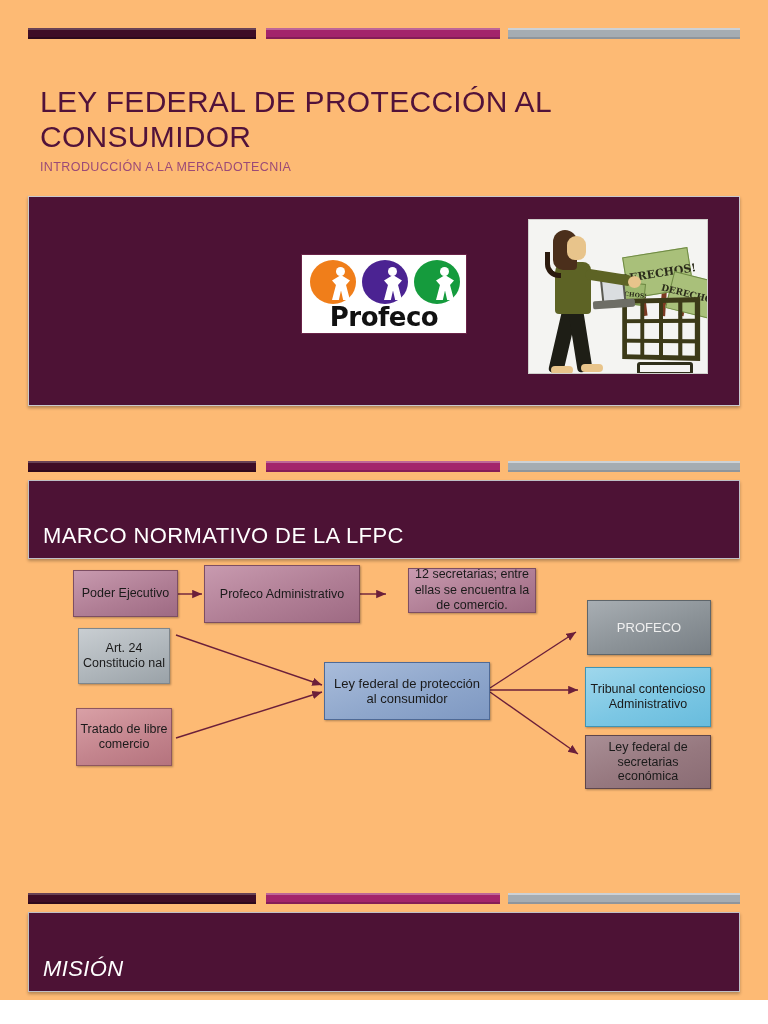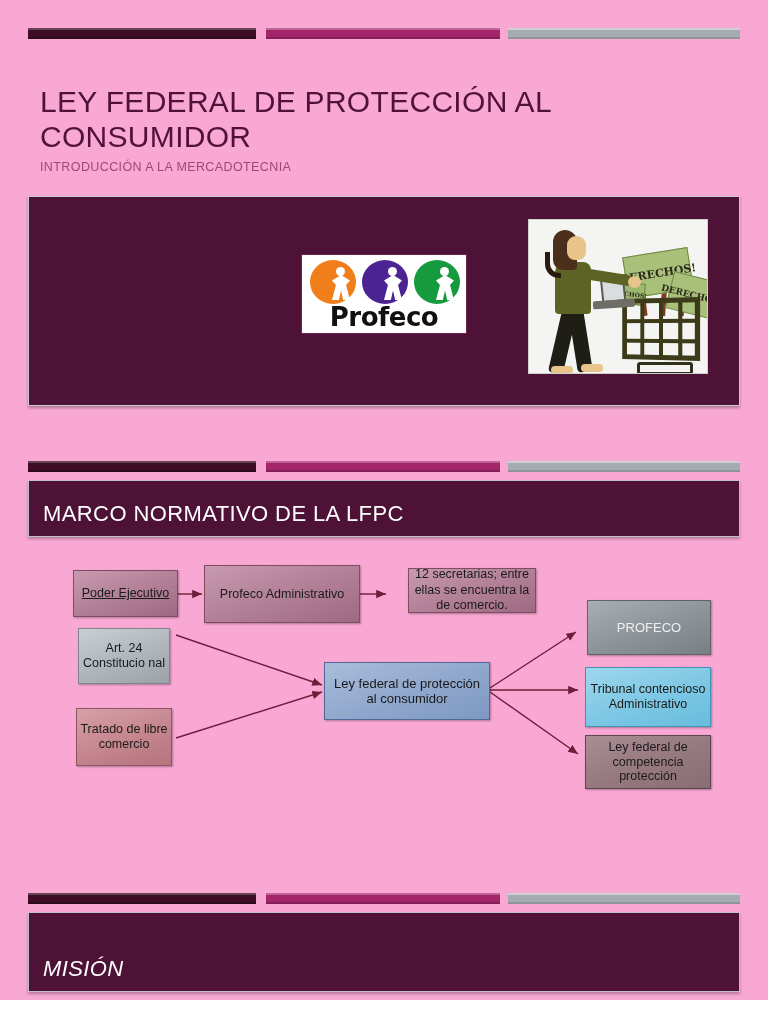--- a/index.html
+++ b/index.html
@@ -3,21 +3,21 @@
 <meta charset="utf-8">
 <style>
   * { box-sizing: border-box; }
   html, body {
     margin: 0; padding: 0;
     width: 768px; height: 1024px;
     background: #ffffff;
     font-family: "Liberation Sans", sans-serif;
     overflow: hidden;
   }
-  .page { position: relative; width: 768px; height: 1024px; background:#f9a8d4; }
+  .page { position: relative; width: 768px; height: 1024px; background:#fdba74; }
 
   
   .barset { position:absolute; left:28px; width:712px; height:14px; }
   .barset .b { position:absolute; top:0; height:11px; }
   .barset .b1 { left:0; width:228px; background:#3F0D26;
       box-shadow: inset 0 2px 0 rgba(255,255,255,.22), inset 0 -2px 0 rgba(0,0,0,.25); }
   .barset .b2 { left:238px; width:234px; background:#A3246B;
       box-shadow: inset 0 2px 0 rgba(255,255,255,.30), inset 0 -2px 0 rgba(0,0,0,.18); }
   .barset .b3 { left:480px; width:232px; background:#A5ACB2;
       box-shadow: inset 0 2px 0 rgba(255,255,255,.45), inset 0 -2px 0 rgba(0,0,0,.13); }
@@ -145,21 +145,21 @@
     background:#DADDE0; border:2px solid #5A5A52; border-radius:2px;
     transform:rotate(-6deg);
   }
   .ca-laptop-base {
     position:absolute; left:64px; top:80px; width:42px; height:8px;
     background:#6E6E66; border-radius:2px; transform:rotate(-4deg);
   }
 
   
   .section-band {
-    position:absolute; left:28px; width:712px; height:57px;
+    position:absolute; left:28px; width:712px; height:79px;
     background:#4D1235;
     border:1px solid #BFBFC6;
     box-shadow: 0 2px 3px rgba(0,0,0,.28);
   }
   .section-band .label {
     position:absolute; left:14px; bottom:9px;
     color:#FFFFFF; font-size:22px; letter-spacing:.4px; font-weight:400;
   }
 
   
@@ -276,37 +276,37 @@
 
       <line x1="176" y1="198" x2="322" y2="152" stroke="#6B1F3A" stroke-width="1.4" marker-end="url(#ah)"></line>
 
       <line x1="490" y1="148" x2="576" y2="92" stroke="#6B1F3A" stroke-width="1.4" marker-end="url(#ah)"></line>
 
       <line x1="490" y1="150" x2="578" y2="150" stroke="#6B1F3A" stroke-width="1.4" marker-end="url(#ah)"></line>
 
       <line x1="490" y1="152" x2="578" y2="214" stroke="#6B1F3A" stroke-width="1.4" marker-end="url(#ah)"></line>
     </svg>
 
-    <div class="node n-mauve" style="left:73px; top:30px; width:105px; height:47px;text-decoration:underline;">Poder Ejecutivo</div>
+    <div class="node n-mauve" style="left:73px; top:30px; width:105px; height:47px;">Poder Ejecutivo</div>
 
     <div class="node n-mauve" style="left:204px; top:25px; width:156px; height:58px;">Profeco Administrativo</div>
 
     <div class="node n-mauve overflowtxt" style="left:408px; top:28px; width:128px; height:45px; white-space:normal; line-height:1.25;">12 secretarias; entre ellas se encuentra la de comercio.</div>
 
     <div class="node n-gray" style="left:78px; top:88px; width:92px; height:56px;">Art. 24 Constitucio nal</div>
 
     <div class="node n-rose" style="left:76px; top:168px; width:96px; height:58px;">Tratado de libre comercio</div>
 
     <div class="node n-blue" style="left:324px; top:122px; width:166px; height:58px; font-size:13px;">Ley federal de protección al consumidor</div>
 
     <div class="node n-steel" style="left:587px; top:60px; width:124px; height:55px; font-size:13px;">PROFECO</div>
 
     <div class="node n-cyan" style="left:585px; top:127px; width:126px; height:60px;">Tribunal contencioso Administrativo</div>
 
-    <div class="node n-dusty" style="left:585px; top:195px; width:126px; height:54px;">Ley federal de competencia protección</div>
+    <div class="node n-dusty" style="left:585px; top:195px; width:126px; height:54px;">Ley federal de secretarias económica</div>
   </div>
 
   <div class="barset" style="top:893px;">
     <div class="b b1"></div>
     <div class="b b2"></div>
     <div class="b b3"></div>
   </div>
 
   <div class="section-band" style="top:912px; height:80px;font-style:italic;">
     <div class="label">MISIÓN</div>

